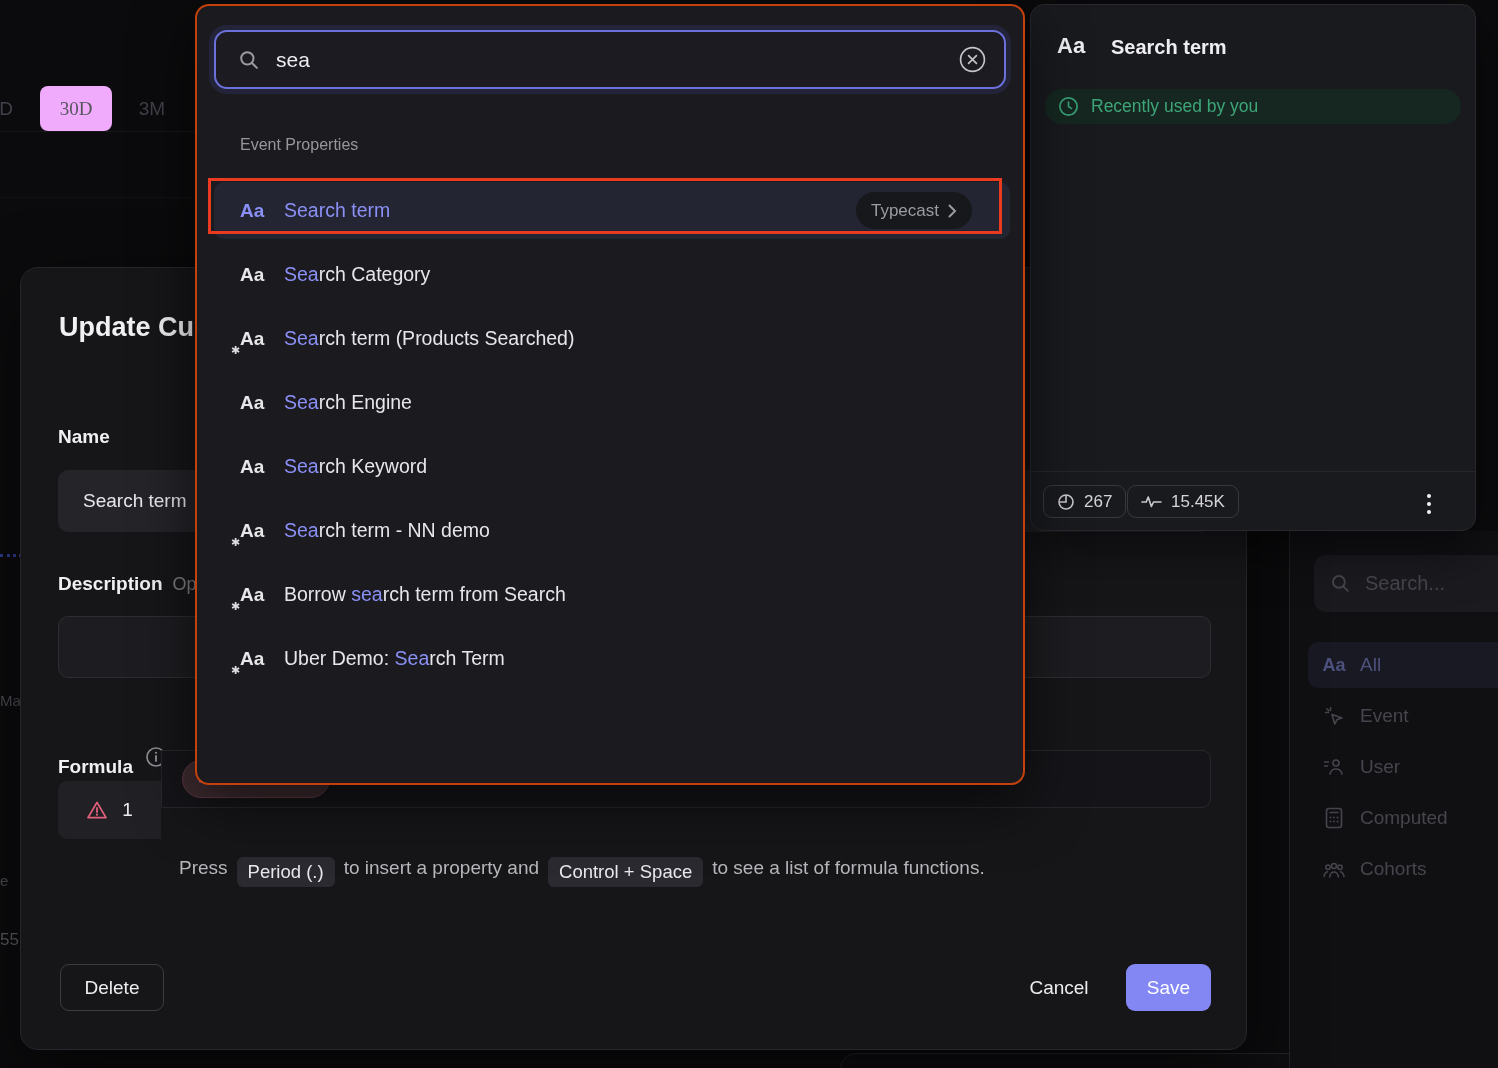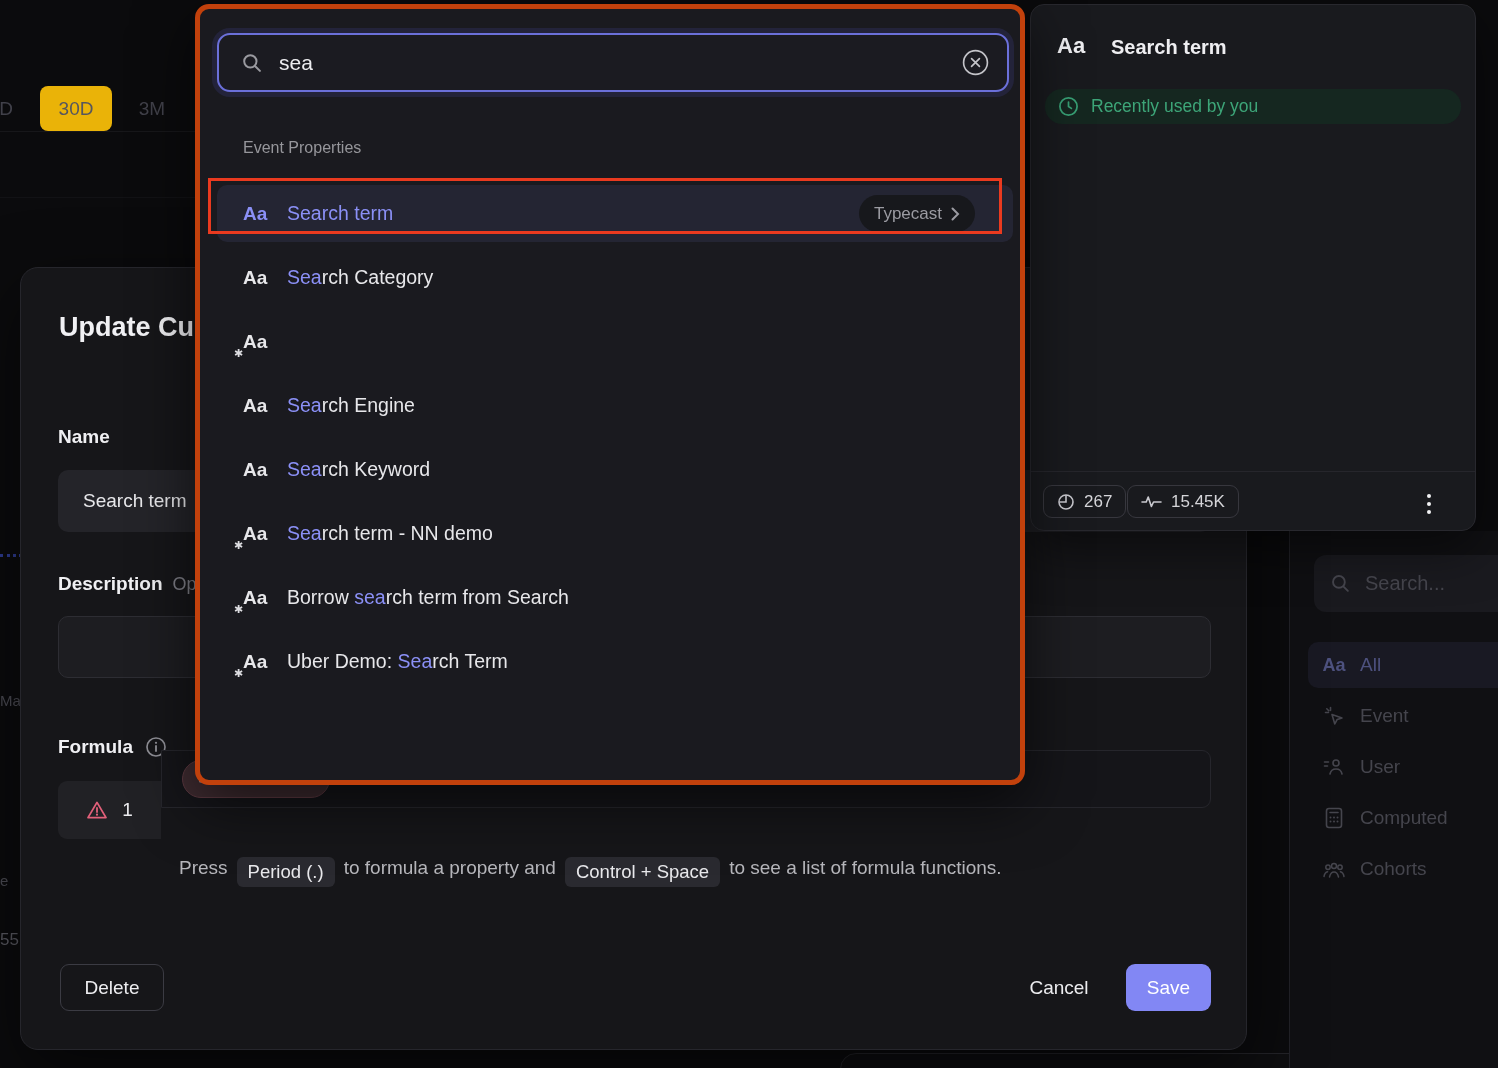--- a/index.html
+++ b/index.html
@@ -10,21 +10,21 @@
     overflow: hidden;
     font-family: "Liberation Sans", sans-serif;
     color: #e9e9ec;
   }
   svg { display:block; }
 
   
   .bg-label { position:absolute; color:#4c4c54; font-size:15px; }
   .tr-btn { position:absolute; top:86px; height:45px; display:flex; align-items:center; justify-content:center;
             font-size:19px; border-radius:8px; color:#41414a; }
-  .tr-selected { background:#eab308; color:#56565e; }
+  .tr-selected { background:#f0abfc; color:#56565e;font-family:Liberation Serif, serif; }
   .hairline { position:absolute; left:0; width:195px; height:1px; }
   .dotted-line { position:absolute; left:0; top:554px; width:22px; border-top:3px dotted #3d52c9; opacity:.7; }
   .bg-card-sliver { position:absolute; left:840px; top:1053px; width:560px; height:60px;
                     border:1.5px solid #232328; border-radius:16px 16px 0 0; background:#0e0e10; z-index:1; }
 
   
   .update-dialog { position:absolute; left:20px; top:267px; width:1227px; height:783px;
                    background:#161619; border:1px solid #26262c; border-radius:18px;
                    box-shadow:0 24px 70px rgba(0,0,0,.55); z-index:3; }
   .dlg-title { position:absolute; left:38px; top:44px; font-size:27px; font-weight:bold; color:#f1f1f4; white-space:nowrap; }
@@ -52,21 +52,21 @@
   .delete-btn { position:absolute; left:39px; top:696px; width:104px; height:47px; background:transparent;
                 border:1px solid #3b3b43; border-radius:9px; color:#ededf0; font-size:19px;
                 font-family:"Liberation Sans",sans-serif; cursor:pointer; }
   .cancel-btn { position:absolute; left:988px; top:696px; width:100px; height:47px; background:transparent; border:none;
                 color:#ededf0; font-size:19px; font-family:"Liberation Sans",sans-serif; cursor:pointer; }
   .save-btn { position:absolute; left:1105px; top:696px; width:85px; height:47px; background:#8287f4; border:none;
               border-radius:9px; color:#ffffff; font-size:19px; font-family:"Liberation Sans",sans-serif; cursor:pointer; }
 
   
   .search-modal { position:absolute; left:195px; top:4px; width:830px; height:781px; background:#1a1a1f;
-                  border:5px solid #c2410c; border-radius:14px; box-shadow:0 18px 60px rgba(0,0,0,.6); z-index:5; }
+                  border:2px solid #c2410c; border-radius:14px; box-shadow:0 18px 60px rgba(0,0,0,.6); z-index:5; }
   .modal-search { position:absolute; left:17px; top:24px; width:792px; height:59px; background:#1b1b21;
                   border:2px solid #6b70da; border-radius:13px; box-shadow:0 0 0 5px rgba(85,90,200,.16);
                   display:flex; align-items:center; }
   .modal-search input { flex:1; background:transparent; border:none; outline:none; margin-left:16px;
                         font-size:21px; color:#ececef; font-family:"Liberation Sans",sans-serif; }
   .section-label { position:absolute; left:43px; top:130px; font-size:16px; color:#96969b; }
   .result-list { position:absolute; left:17px; top:176px; width:796px; }
   .result-row { height:57px; margin-bottom:7px; display:flex; align-items:center; padding:0 38px 0 26px;
                 border-radius:10px; position:relative; cursor:pointer; }
   .result-row.selected { background:#242533; }
@@ -131,21 +131,21 @@
   <input class="name-input" type="text" value="Search term" style="">
 
   <div class="field-label" style="left:37px; top:305px; display:flex; align-items:baseline;">
     <span>Description</span>
     <span class="optional">Optional</span>
   </div>
   <div class="desc-box"></div>
 
 
   <div class="formula-head">
-    <span class="field-label" style="position:static;">Formula</span>
+    <span class="field-label" style="position:static;margin-top:20px;">Formula</span>
     <span>
       <svg width="22" height="22" viewBox="0 0 20 20">
           <circle cx="10" cy="10" r="8.2" stroke="#8f8f96" stroke-width="1.5" fill="none"></circle>
           <path d="M10 9v4.6" stroke="#8f8f96" stroke-width="1.7" stroke-linecap="round"></path>
           <circle cx="10" cy="6.2" r="1" fill="#8f8f96"></circle>
         </svg>
     </span>
   </div>
 
   <div class="err-box">
@@ -167,21 +167,21 @@
             <path d="M9 3.5 19 7.6l-4.7 1.5-2.4 4.6z" fill="#a89a9d"></path>
           </svg>
       </span>
       <span>undefined</span>
     </div>
   </div>
 
   <div class="hint-row">
     <span>Press</span>
     <span class="kbd">Period (.)</span>
-    <span>to formula a property and</span>
+    <span>to insert a property and</span>
     <span class="kbd">Control + Space</span>
     <span>to see a list of formula functions.</span>
   </div>
 
   <button class="delete-btn">Delete</button>
   <button class="cancel-btn">Cancel</button>
   <button class="save-btn">Save</button>
 </div>
 
 <div class="sidebar">
@@ -314,20 +314,21 @@
       </span>
     </span>
   </div>
       <div class="result-row">
     <span class="aa">Aa</span>
     <span class="row-label"><span class="pre"></span><span class="match">Sea</span><span class="post">rch Category</span></span>
 
   </div>
       <div class="result-row">
     <span class="aa">Aa<span class="aa-star">✱</span></span>
+    <span class="row-label"><span class="pre"></span><span class="match">Sea</span><span class="post">rch term (Products Searched)</span></span>
 
   </div>
       <div class="result-row">
     <span class="aa">Aa</span>
     <span class="row-label"><span class="pre"></span><span class="match">Sea</span><span class="post">rch Engine</span></span>
 
   </div>
       <div class="result-row">
     <span class="aa">Aa</span>
     <span class="row-label"><span class="pre"></span><span class="match">Sea</span><span class="post">rch Keyword</span></span>

